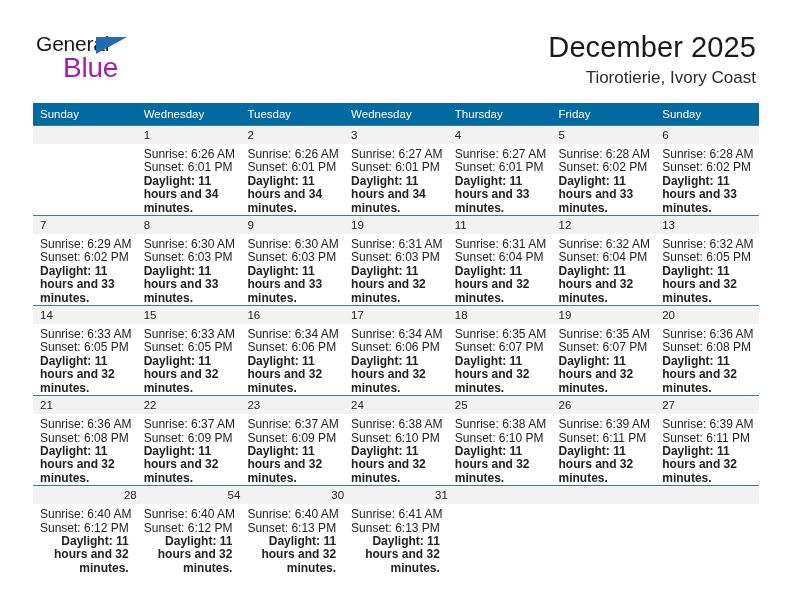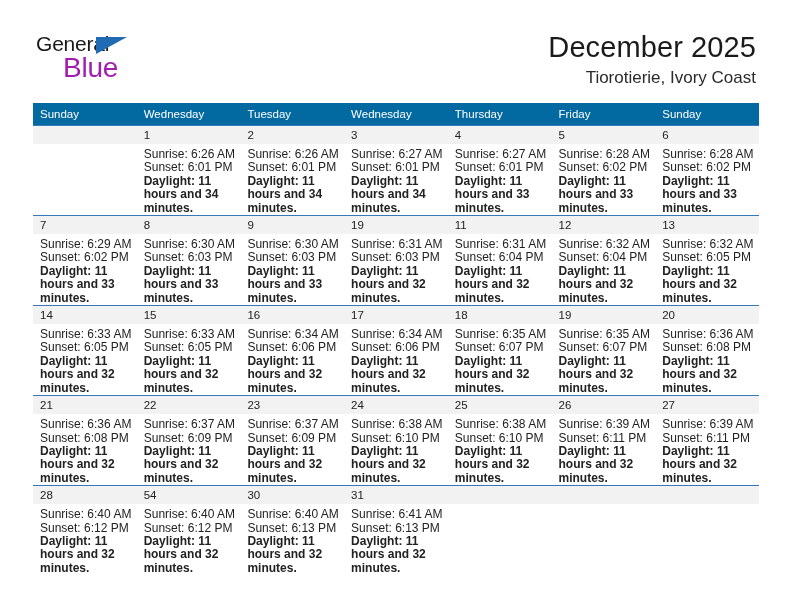--- a/index.html
+++ b/index.html
@@ -105,20 +105,21 @@
     border: none;
   }
   .week-row > td {
     vertical-align: top;
     padding: 0;
     border-top: 1px solid #3778bc;
     height: 89px;
   }
   .week-row.last > td {
     border-bottom: none;
+    text-align: right;
   }
   .daynum-band {
     background: #f2f2f2;
     height: 18px;
     padding: 2px 0 0 7px;
     font-size: 11.5px;
     color: #222222;
     line-height: 15px;
   }
   .cell-empty .daynum-band {

